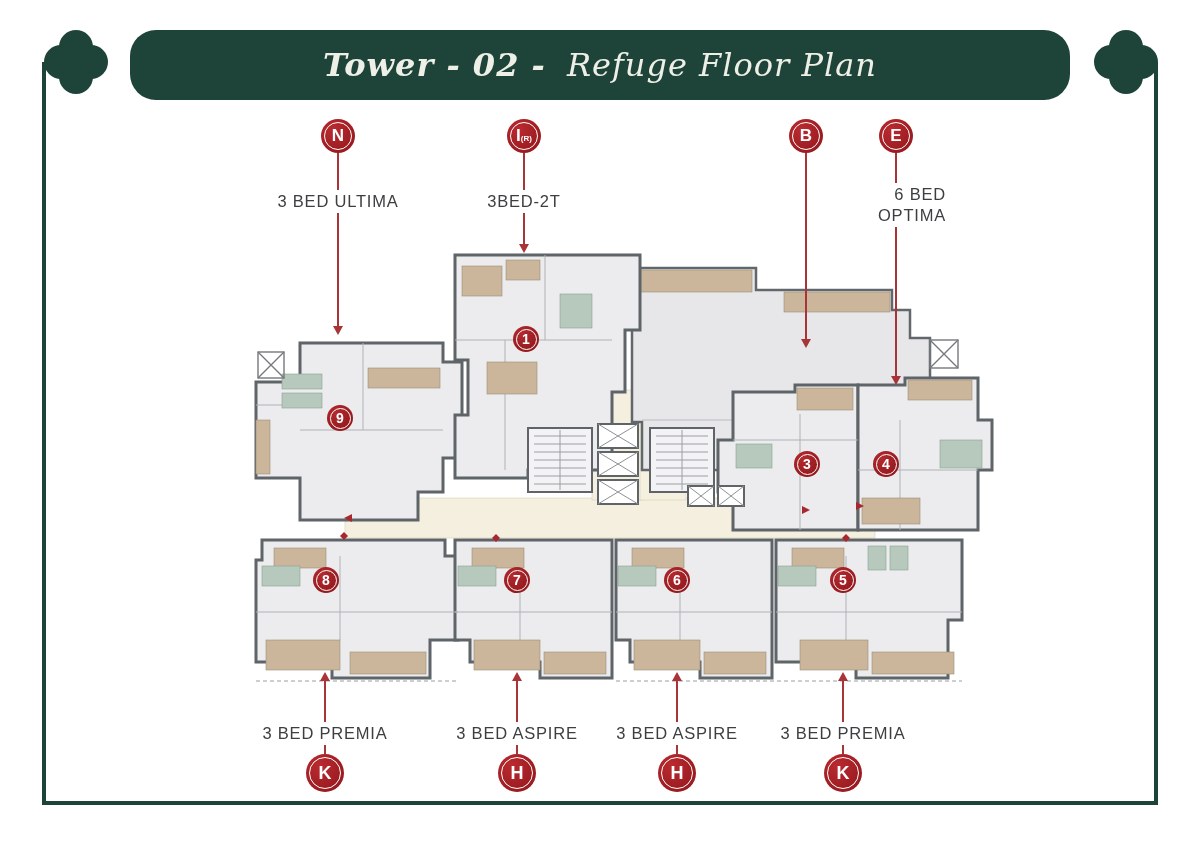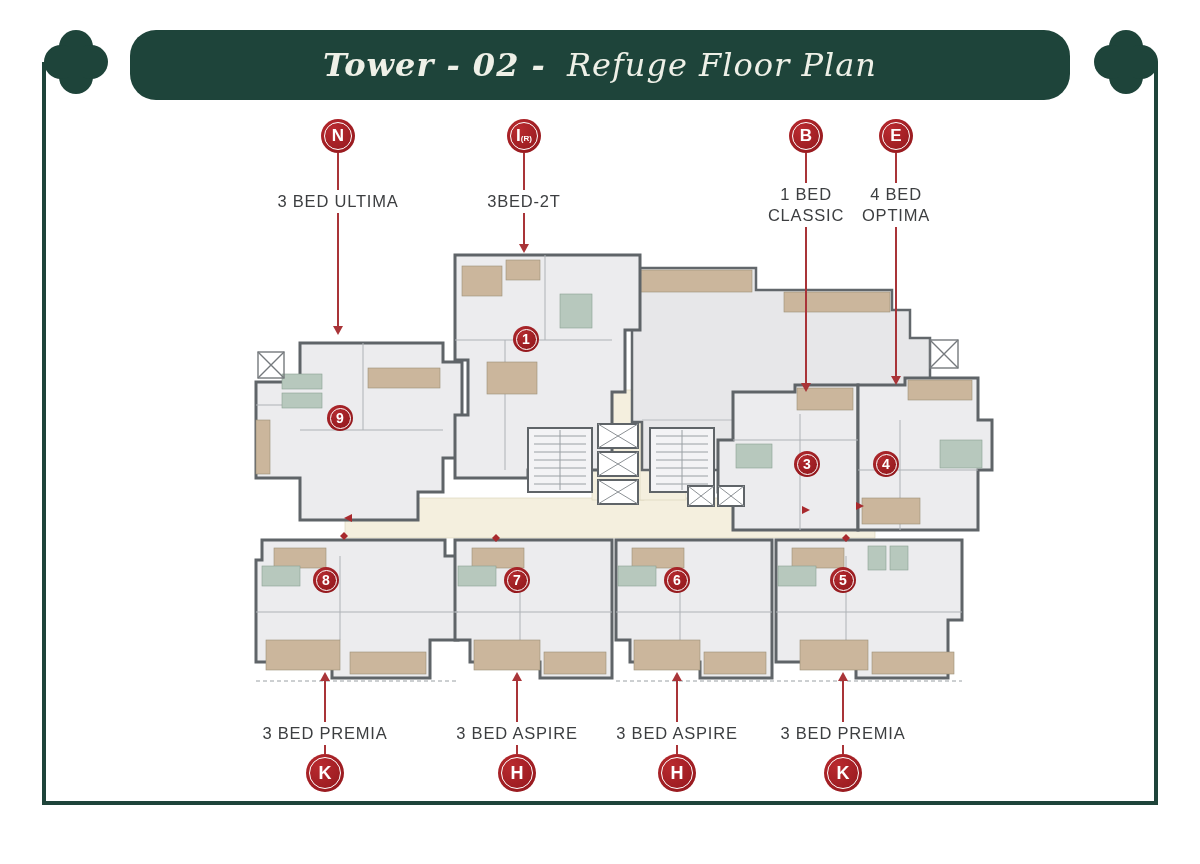--- a/index.html
+++ b/index.html
@@ -22,21 +22,21 @@
   
   .callout { position:absolute; display:flex; flex-direction:column; align-items:center; }
   .badge { position:relative; border-radius:50%; background:radial-gradient(circle at 35% 30%, #b92a2f, #8f161b);
            display:flex; align-items:center; justify-content:center; color:#fff; font-weight:bold; flex:0 0 auto; }
   .badge::after { content:""; position:absolute; inset:3px; border:1.6px solid #fff; border-radius:50%; }
   .badge.sz-t { width:34px; height:34px; font-size:17px; }
   .badge.sz-b { width:38px; height:38px; font-size:18px; }
   .badge .sub { font-size:8px; font-weight:bold; margin-top:5px; letter-spacing:0; }
   .badge.filled::before { content:""; position:absolute; inset:7px; border-radius:50%; background:#8a1317; }
   .seg { width:2px; background:#a93438; }
-  .clabel { color:#3c3e40; font-size:16.5px; letter-spacing:0.8px; line-height:21px; text-align:center;
+  .clabel { color:#3c3e40; font-size:16.5px; letter-spacing:0.8px; line-height:21px; text-align:right;
             white-space:nowrap; padding:1px 0; }
   .clabel.wrap { white-space:normal; width:100px; }
   .arr-down { width:0; height:0; border-left:5px solid transparent; border-right:5px solid transparent;
               border-top:9px solid #a93438; }
   .arr-up { width:0; height:0; border-left:5px solid transparent; border-right:5px solid transparent;
             border-bottom:9px solid #a93438; }
 
   
   .unit-circle { position:absolute; width:26px; height:26px; border-radius:50%;
                  background:radial-gradient(circle at 35% 30%, #b22a2f, #8a1317);
@@ -213,31 +213,30 @@
     <div class="seg" style="height:31px;"></div>
     <div class="arr-down"></div>
   </div>
 
 
   <div class="callout" style="left:756px; top:119px; width:100px;">
     <div class="badge sz-t">
         <span>B</span>
       </div>
     <div class="seg" style="height:30px;"></div>
-    <div class="clabel wrap">1 BED CLASSIC</div>
     <div class="seg" style="height:156px;"></div>
     <div class="arr-down"></div>
   </div>
 
   <div class="callout" style="left:846px; top:119px; width:100px;">
     <div class="badge sz-t">
         <span>E</span>
       </div>
     <div class="seg" style="height:30px;"></div>
-    <div class="clabel wrap">4 BED OPTIMA</div>
+    <div class="clabel wrap">6 BED OPTIMA</div>
     <div class="seg" style="height:149px;"></div>
     <div class="arr-down"></div>
   </div>
 
   <div class="callout" style="left:255px; top:672px; width:140px;">
     <div class="arr-up"></div>
     <div class="seg" style="height:41px;"></div>
     <div class="clabel">3 BED PREMIA</div>
     <div class="seg" style="height:9px;"></div>
     <div class="badge sz-b">

